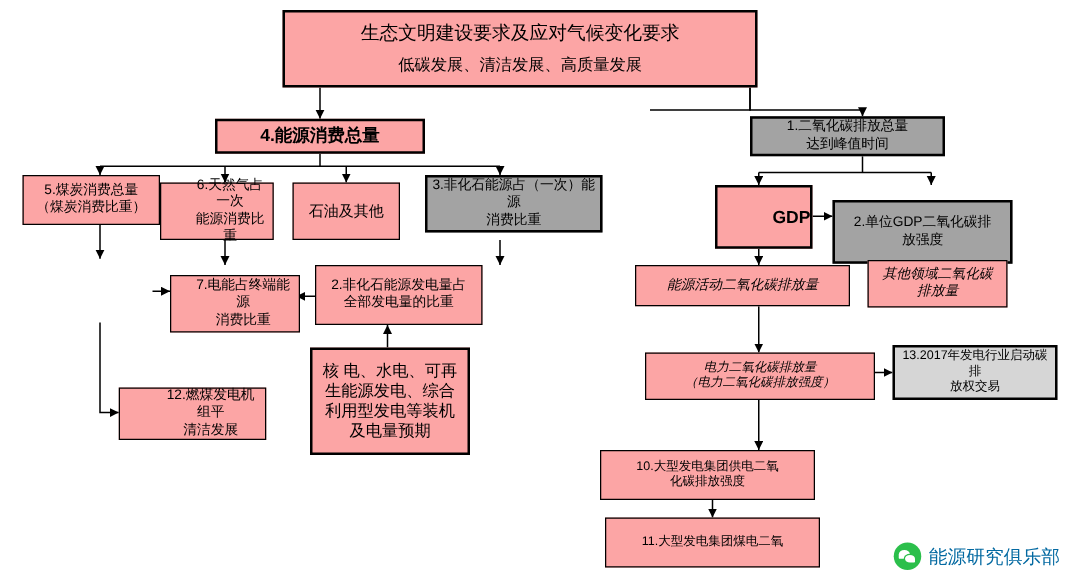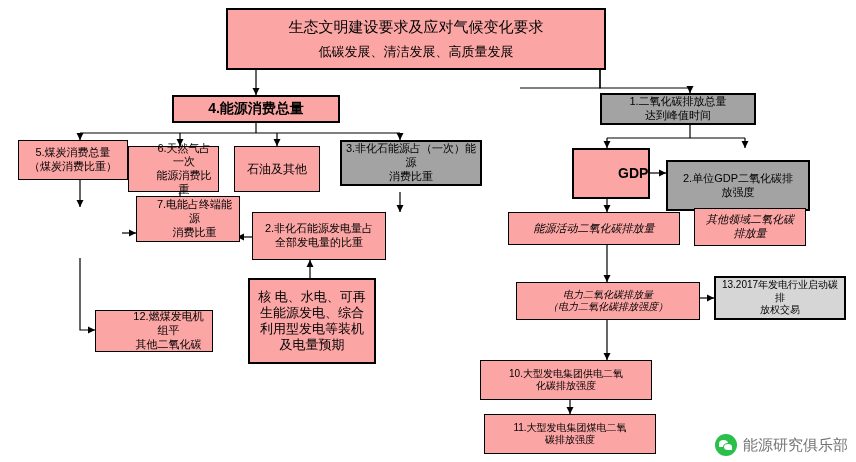--- a/index.html
+++ b/index.html
@@ -79,21 +79,21 @@
     content: "";
     position: absolute;
     left: 9px; top: 10px;
     width: 8px; height: 6px;
     background: #ffffff;
     border-radius: 50% 50% 10% 50%;
     box-shadow: 0 0 0 1px #2bbf4b;
   }
   #footer .wx-text {
     font-size: 15px;
-    color: #737373;
+    color: #0369a1;
   }
 </style>
 </head>
 <body>
 
 <div id="canvas">
 
   <svg class="links" xmlns="http://www.w3.org/2000/svg">
     <defs>
       <marker id="arrow" markerWidth="8" markerHeight="8" refX="6" refY="3" orient="auto">
@@ -173,33 +173,33 @@
   <div class="node fs12" style="left:234px; top:146px; width:86px; height:46px;">
     <span class="line">石油及其他</span>
   </div>
 
   <div class="node gray thick fs11" style="left:340px; top:140px; width:142px; height:46px;">
     <span class="line">3.非化石能源占（一次）能源</span>
     <span class="line">消费比重</span>
   </div>
 
 
-  <div class="node fs11" style="left:136px; top:196px; width:104px; height:46px;padding-left:16px;">
+  <div class="node fs11" style="left:136px; top:220px; width:104px; height:46px;padding-left:16px;">
     <span class="line">7.电能占终端能源</span>
     <span class="line">消费比重</span>
   </div>
 
   <div class="node fs11" style="left:252px; top:212px; width:134px; height:48px;">
     <span class="line">2.非化石能源发电量占</span>
     <span class="line">全部发电量的比重</span>
   </div>
 
   <div class="node fs11" style="left:95px; top:310px; width:118px; height:42px;padding-left:32px;">
     <span class="line">12.燃煤发电机组平</span>
-    <span class="line">其他二氧化碳</span>
+    <span class="line">清洁发展</span>
   </div>
 
   <div class="node thick fs13" style="left:248px; top:278px; width:128px; height:86px;">
     <span class="line">核 电、水电、可再</span>
     <span class="line">生能源发电、综合</span>
     <span class="line">利用型发电等装机</span>
     <span class="line">及电量预期</span>
   </div>
 
   <div class="node gray thick fs11" style="left:600px; top:93px; width:156px; height:32px;">
@@ -236,21 +236,20 @@
   </div>
 
   <div class="node fs10" style="left:480px; top:360px; width:172px; height:40px;">
     <span class="line">10.大型发电集团供电二氧</span>
     <span class="line">化碳排放强度</span>
   </div>
 
 
   <div class="node fs10" style="left:484px; top:414px; width:172px; height:40px;">
     <span class="line">11.大型发电集团煤电二氧</span>
-    <span class="line">碳排放强度</span>
   </div>
 
   <div id="footer">
     <span class="wx-logo"></span>
     <span class="wx-text">能源研究俱乐部</span>
   </div>
 
 </div>
 
 </body></html>

